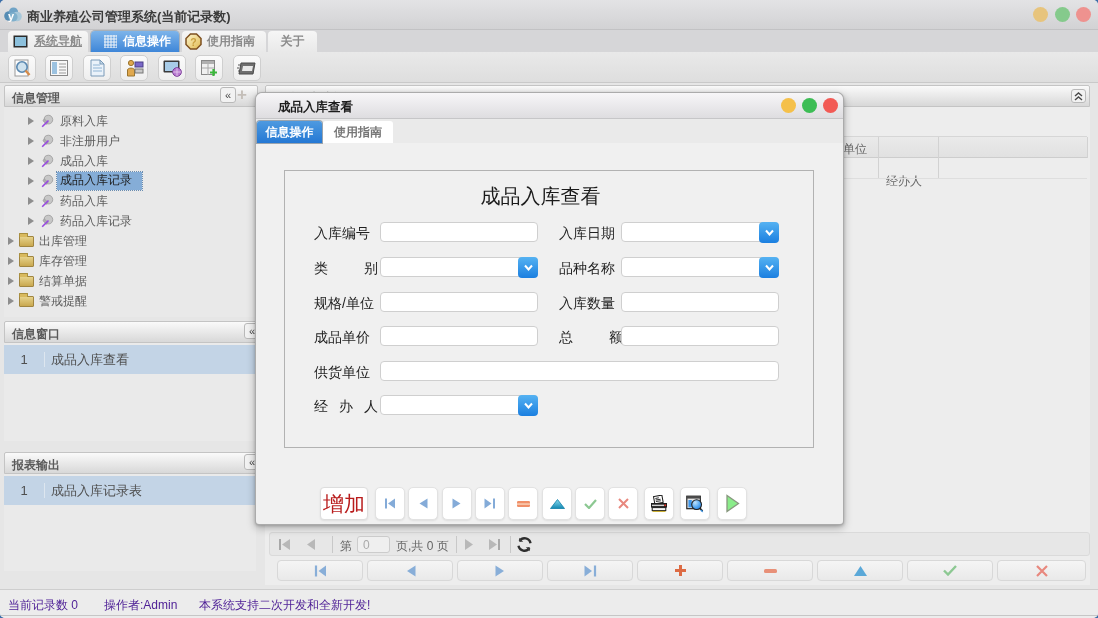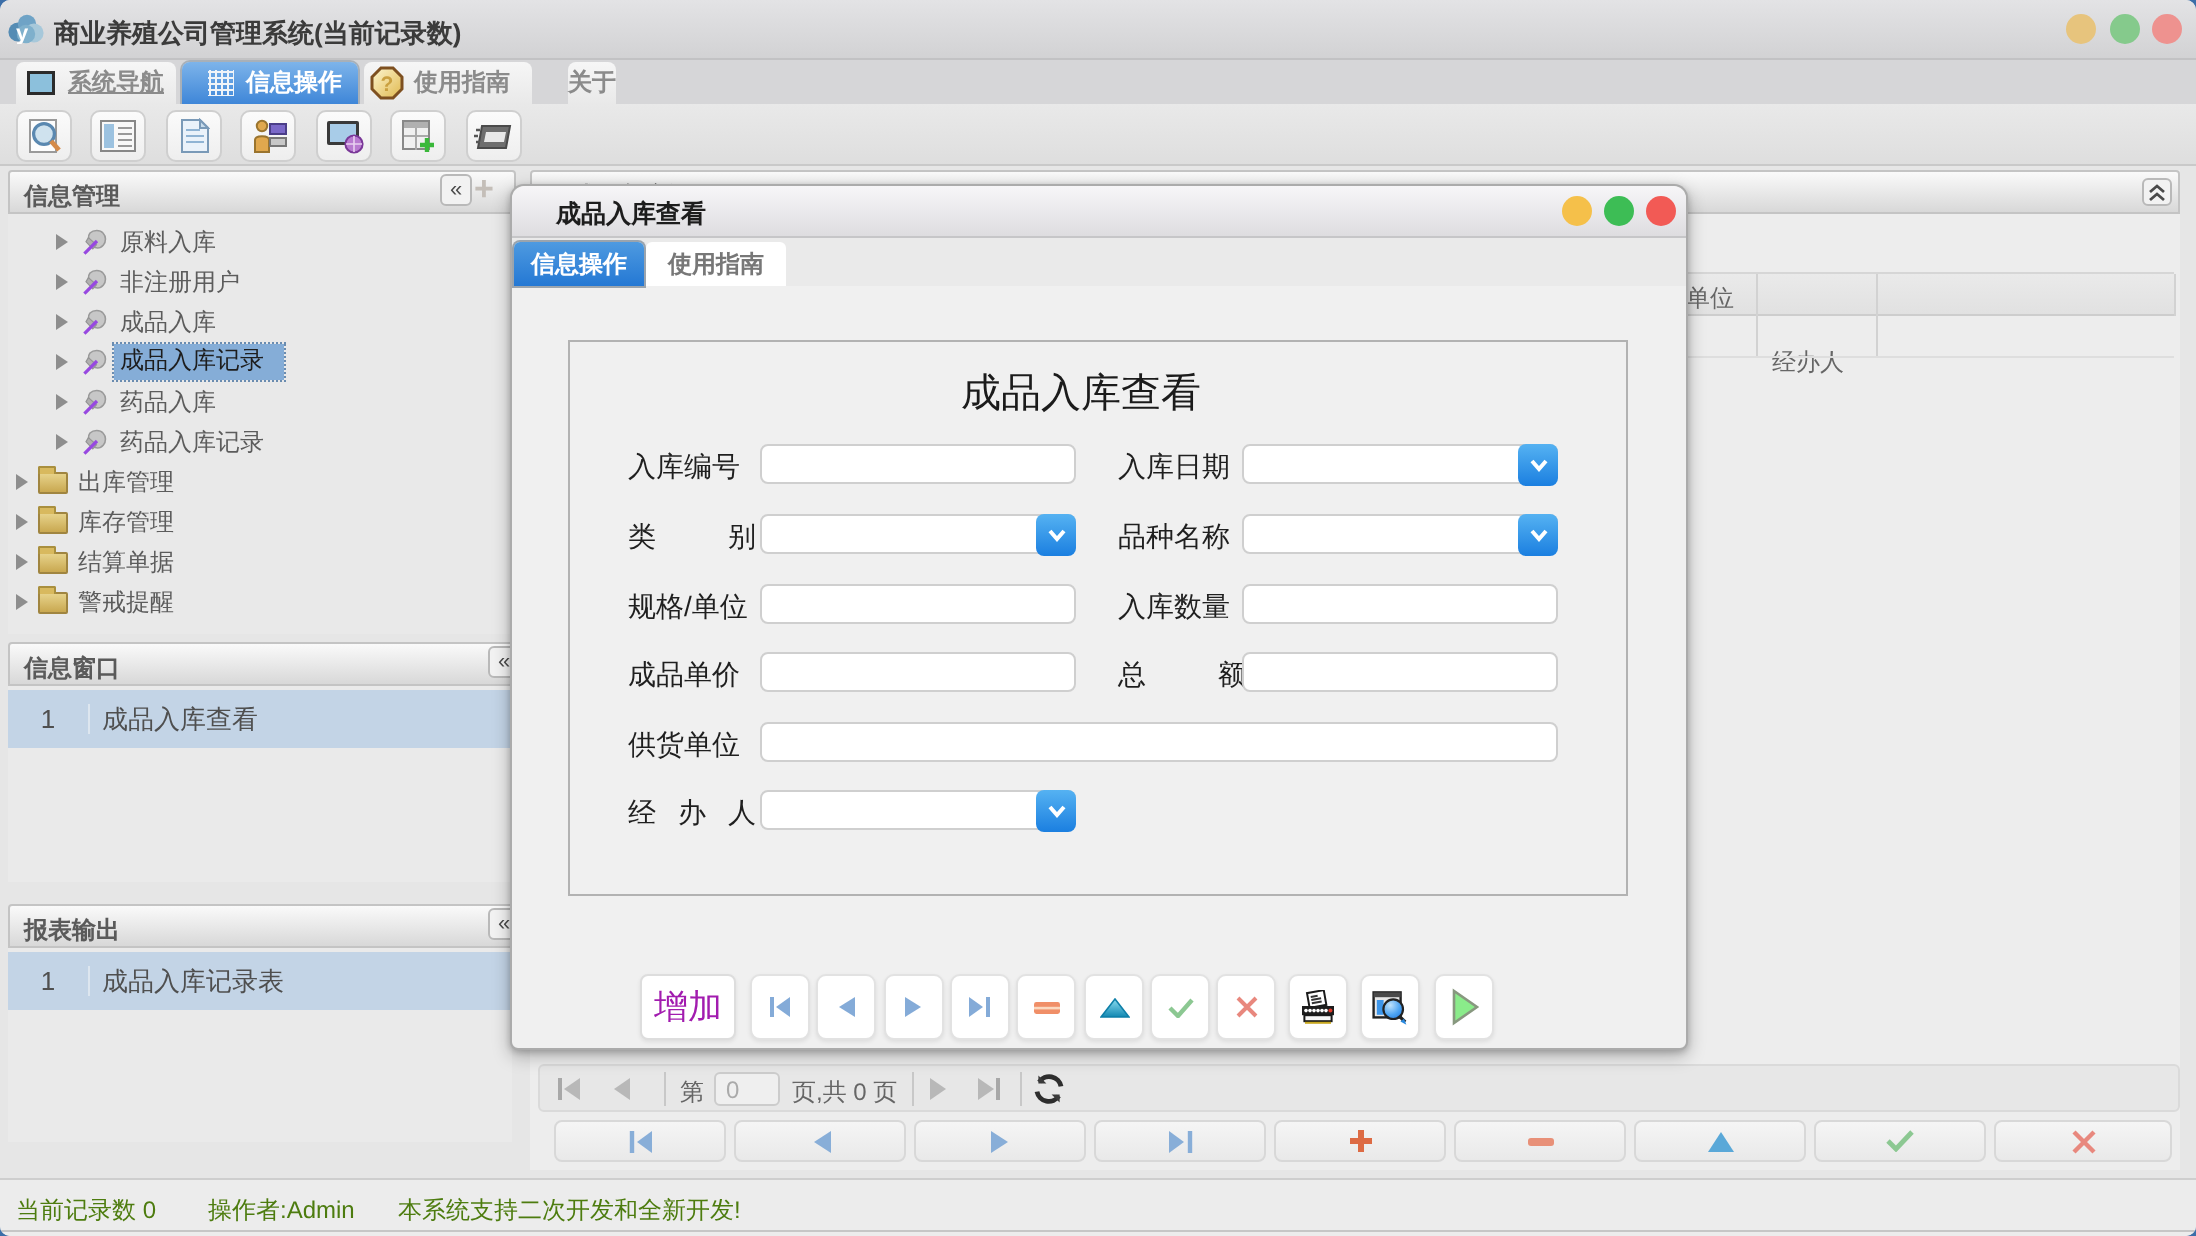--- a/index.html
+++ b/index.html
@@ -37,21 +37,21 @@
 .lnum{width:41px;text-align:center;border-right:1px solid #dde6ef;}
 .ltxt{padding-left:6px;}
 
 .main{left:265px;top:85px;width:825px;height:500px;background:#ededed;}
 .gridhead{position:absolute;left:0;top:51px;width:822px;height:22px;background:linear-gradient(#eaeaea,#e1e1e1);border-top:1px solid #d6d6d6;border-bottom:1px solid #cdcdcd;font-size:12px;color:#666;}
 .colline{position:absolute;width:1px;background:#d2d2d2;}
 
 .pagebar{left:269px;top:532px;width:821px;height:24px;background:#e7e7e7;border:1px solid #dadada;border-radius:3px;font-size:12px;color:#666;}
 .bigbtn{position:absolute;top:560px;height:21px;width:86px;background:linear-gradient(#f5f5f5,#e9e9e9);border:1px solid #d8d8d8;border-radius:4px;display:flex;align-items:center;justify-content:center;}
 
-.statusbar{left:0;top:589px;width:1098px;height:29px;background:#ececec;border-top:1px solid #cecece;font-size:12px;color:#4d7c0f;}
+.statusbar{left:0;top:589px;width:1098px;height:29px;background:#ececec;border-top:1px solid #cecece;font-size:12px;color:#4c1d95;}
 
 .dialog{left:255px;top:92px;width:589px;height:433px;background:#f0f0f0;border-radius:7px 7px 4px 4px;box-shadow:0 3px 9px rgba(0,0,0,.28),0 1px 3px rgba(0,0,0,.18);border:1px solid rgba(125,125,125,.6);}
 .dtitle{position:absolute;left:0;top:0;width:100%;height:26px;background:linear-gradient(#f7f6f8,#dedde0);border-bottom:1px solid #c6c6c8;border-radius:7px 7px 0 0;}
 .dtabs{position:absolute;left:0;top:26px;width:100%;height:24px;background:#eaeaea;}
 .dtab{position:absolute;top:28px;height:22px;border-radius:3px 3px 0 0;font-size:12px;font-weight:bold;display:flex;align-items:center;justify-content:center;}
 .fieldset{position:absolute;left:28px;top:77px;width:530px;height:278px;border:1px solid #b2b2b2;}
 .flabel{position:absolute;font-size:14px;color:#1f1f1f;}
 .finput{position:absolute;height:20px;background:#fff;border:1px solid #cfcfcf;border-radius:4px;}
 .combo-btn{position:absolute;width:20px;height:21px;background:linear-gradient(#55b2f2,#1b7fe0);border-radius:4px;display:flex;align-items:center;justify-content:center;}
 .dbtn{position:absolute;top:394px;width:30px;height:33px;background:#fff;border:1px solid #e2e2e2;border-radius:5px;display:flex;align-items:center;justify-content:center;box-shadow:0 1px 2px rgba(0,0,0,.08);}
@@ -97,21 +97,21 @@
           <linearGradient id="oc" x1="0" y1="0" x2="1" y2="1">
             <stop offset="0" stop-color="#fdf6d0"></stop>
             <stop offset="1" stop-color="#e0b84e"></stop>
           </linearGradient>
         </defs>
         <polygon points="5.5,1 11.5,1 16,5.5 16,11.5 11.5,16 5.5,16 1,11.5 1,5.5" fill="url(#oc)" stroke="#7e5020" stroke-width="1.5"></polygon>
         <text x="8.5" y="12.5" font-size="10.5" font-weight="bold" fill="#caa040" text-anchor="middle">?</text>
       </svg>
     <span style="margin-left:5px;">使用指南</span>
   </div>
-  <div class="abs tab" style="left:268px;width:24px;justify-content:center;margin-left:16px;">关于</div>
+  <div class="abs tab" style="left:268px;width:49px;justify-content:center;">关于</div>
 
   <div class="abs toolbar"></div>
   <div class="abs tbtn" style="left:8px;">
     <svg width="19" height="19" viewBox="0 0 19 19">
         <rect x="2" y="1" width="13" height="16" fill="#fdfdfd" stroke="#9a9a9a"></rect>
         <circle cx="9" cy="8" r="5.2" fill="#cfe2ee" stroke="#5a88b0" stroke-width="1.6"></circle>
         <line x1="12.5" y1="11.5" x2="16.5" y2="16" stroke="#d58b4a" stroke-width="2.4"></line>
       </svg>
   </div>
   <div class="abs tbtn" style="left:45px;">
@@ -416,21 +416,21 @@
     <div class="flabel" style="left:58px;top:271px;">供货单位</div>
     <div class="finput" style="left:124px;top:268px;width:399px;"></div>
     <div class="flabel" style="left:58px;top:305px;width:64px;display:flex;justify-content:space-between;">经<span>办</span><span>人</span></div>
     <div class="finput" style="left:124px;top:302px;width:158px;"></div>
     <div class="combo-btn" style="left:262px;top:302px;">
         <svg width="9" height="7" viewBox="0 0 9 7">
           <path d="M1 1.5l3.5 4L8 1.5" fill="none" stroke="#fff" stroke-width="2"></path>
         </svg>
       </div>
 
-    <div class="abs" style="left:64px;top:394px;width:48px;height:33px;background:#fff;border:1px solid #ddd;border-radius:4px;display:flex;align-items:center;justify-content:center;font-size:17px;color:#a21caf;box-shadow:0 1px 2px rgba(0,0,0,.08);">增加</div>
+    <div class="abs" style="left:64px;top:394px;width:48px;height:33px;background:#fff;border:1px solid #ddd;border-radius:4px;display:flex;align-items:center;justify-content:center;font-size:21px;color:#b91c1c;box-shadow:0 1px 2px rgba(0,0,0,.08);">增加</div>
     <div class="dbtn" style="left:119px;">
         <svg width="12" height="11" viewBox="0 0 12 11">
           <path d="M2 0.5v10" stroke="#84abd8" stroke-width="2"></path>
           <path d="M11 0.5L4 5.5l7 5z" fill="#84abd8"></path>
         </svg>
       </div>
     <div class="dbtn" style="left:152px;">
         <svg width="10" height="11" viewBox="0 0 10 11">
           <path d="M9.5 0.5l-8 5 8 5z" fill="#84abd8"></path>
         </svg>

